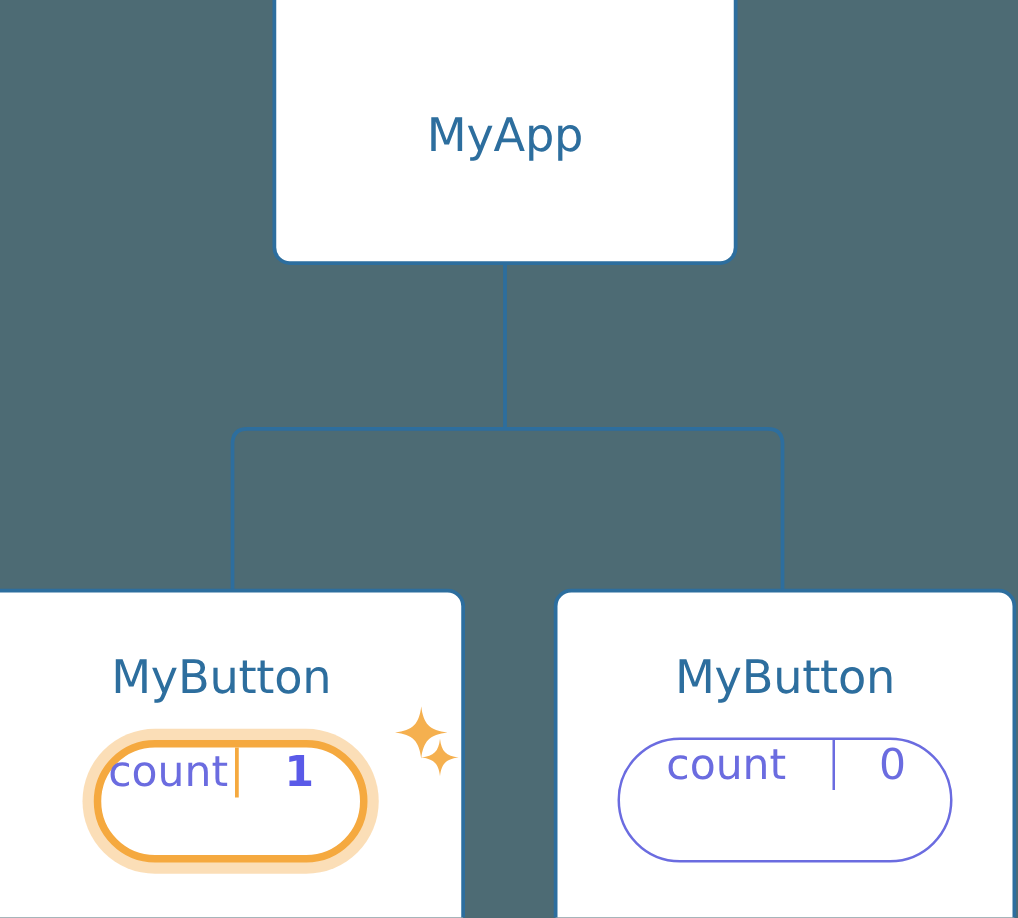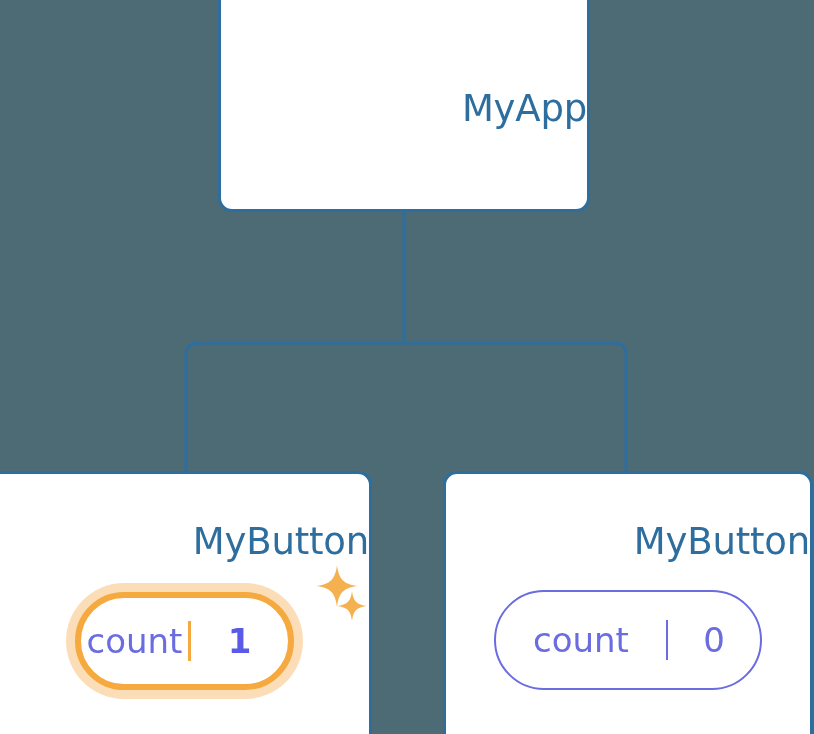--- a/index.html
+++ b/index.html
@@ -36,21 +36,21 @@
     position: absolute;
     background: #ffffff;
     border: 3px solid #2d6e9e;
     border-radius: 14px;
     box-sizing: border-box;
   }
   .node-title {
     position: absolute;
     left: 0;
     width: 100%;
-    text-align: right;
+    text-align: center;
     color: #2d6e9e;
     font-size: 37px;
     font-weight: 400;
     letter-spacing: -0.2px;
     white-space: nowrap;
   }
 
   
   #node-app {
     left: 218px;
@@ -81,21 +81,21 @@
     height: 277px;
   }
   #node-btn-right .node-title {
     top: 46px;
   }
 
   
   .pill {
     position: absolute;
     display: flex;
-    align-items: center;
+    align-items: flex-start;
     box-sizing: border-box;
     background: #ffffff;
   }
   .pill-key, .pill-val {
     display: flex;
     align-items: center;
     justify-content: center;
     box-sizing: border-box;
     white-space: nowrap;
   }

